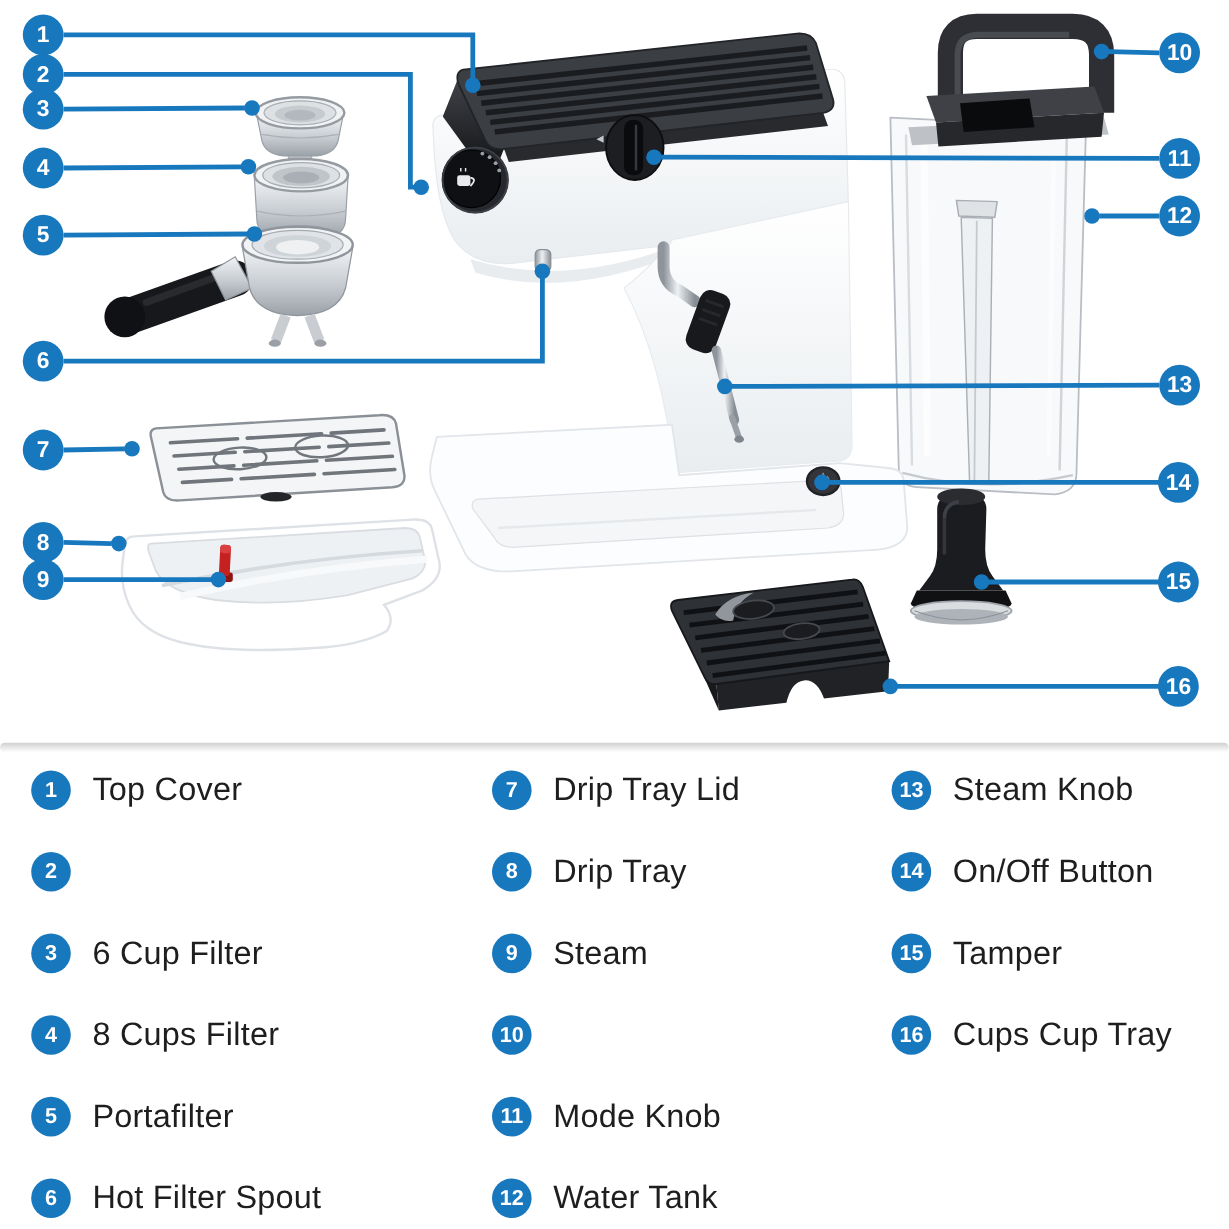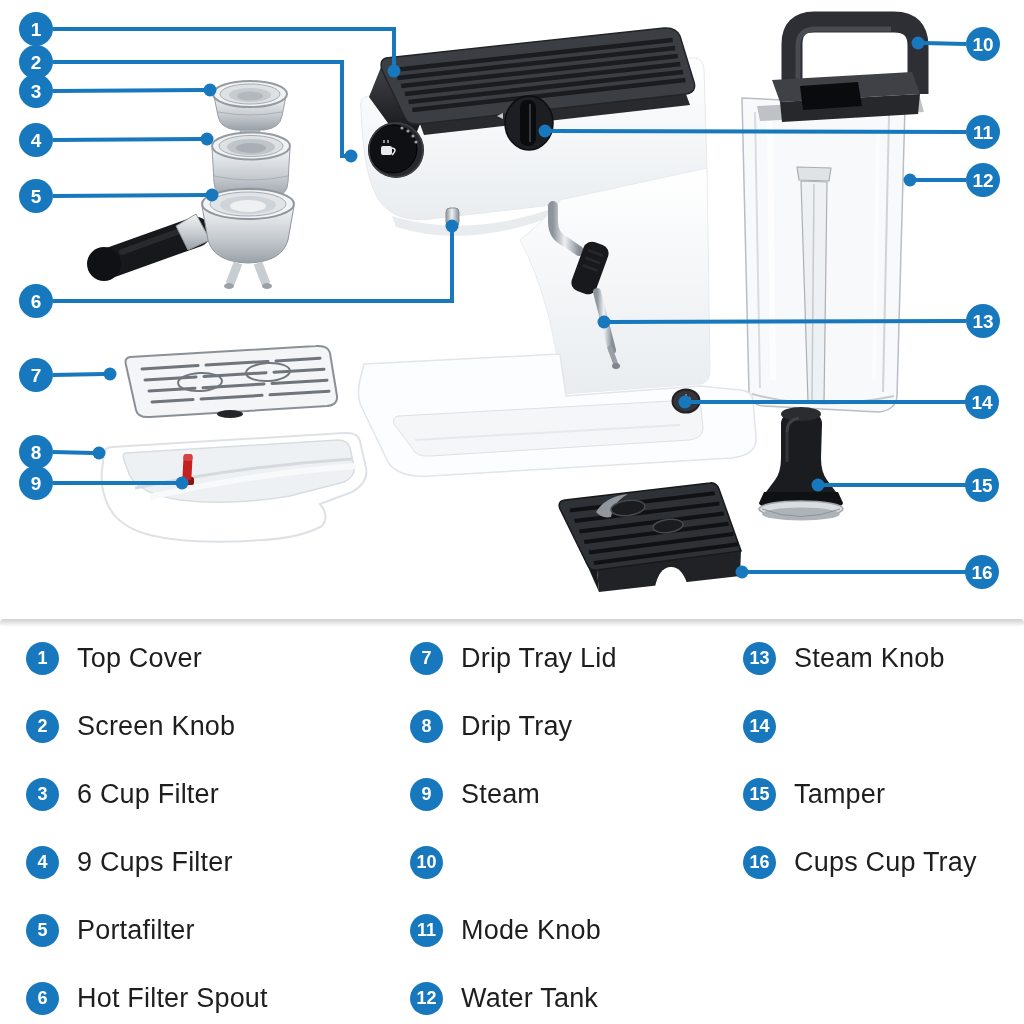--- a/index.html
+++ b/index.html
@@ -314,29 +314,28 @@
 <div class="divider"></div>
 
 <div class="legend">
   <div class="legend-col c1">
     <div class="legend-row">
       <span class="legend-badge">1</span>
       <span class="legend-label">Top Cover</span>
     </div>
     <div class="legend-row">
       <span class="legend-badge">2</span>
-      <span class="legend-label">Screen Knob</span>
     </div>
     <div class="legend-row">
       <span class="legend-badge">3</span>
       <span class="legend-label">6 Cup Filter</span>
     </div>
     <div class="legend-row">
       <span class="legend-badge">4</span>
-      <span class="legend-label">9 Cups Filter</span>
+      <span class="legend-label">8 Cups Filter</span>
     </div>
     <div class="legend-row">
       <span class="legend-badge">5</span>
       <span class="legend-label">Portafilter</span>
     </div>
     <div class="legend-row">
       <span class="legend-badge">6</span>
       <span class="legend-label">Hot Filter Spout</span>
     </div>
   </div>
@@ -367,20 +366,21 @@
     </div>
   </div>
 
   <div class="legend-col c3">
     <div class="legend-row">
       <span class="legend-badge">13</span>
       <span class="legend-label">Steam Knob</span>
     </div>
     <div class="legend-row">
       <span class="legend-badge">14</span>
+      <span class="legend-label">On/Off Button</span>
     </div>
     <div class="legend-row">
       <span class="legend-badge">15</span>
       <span class="legend-label">Tamper</span>
     </div>
     <div class="legend-row">
       <span class="legend-badge">16</span>
       <span class="legend-label">Cups Cup Tray</span>
     </div>
   </div>

